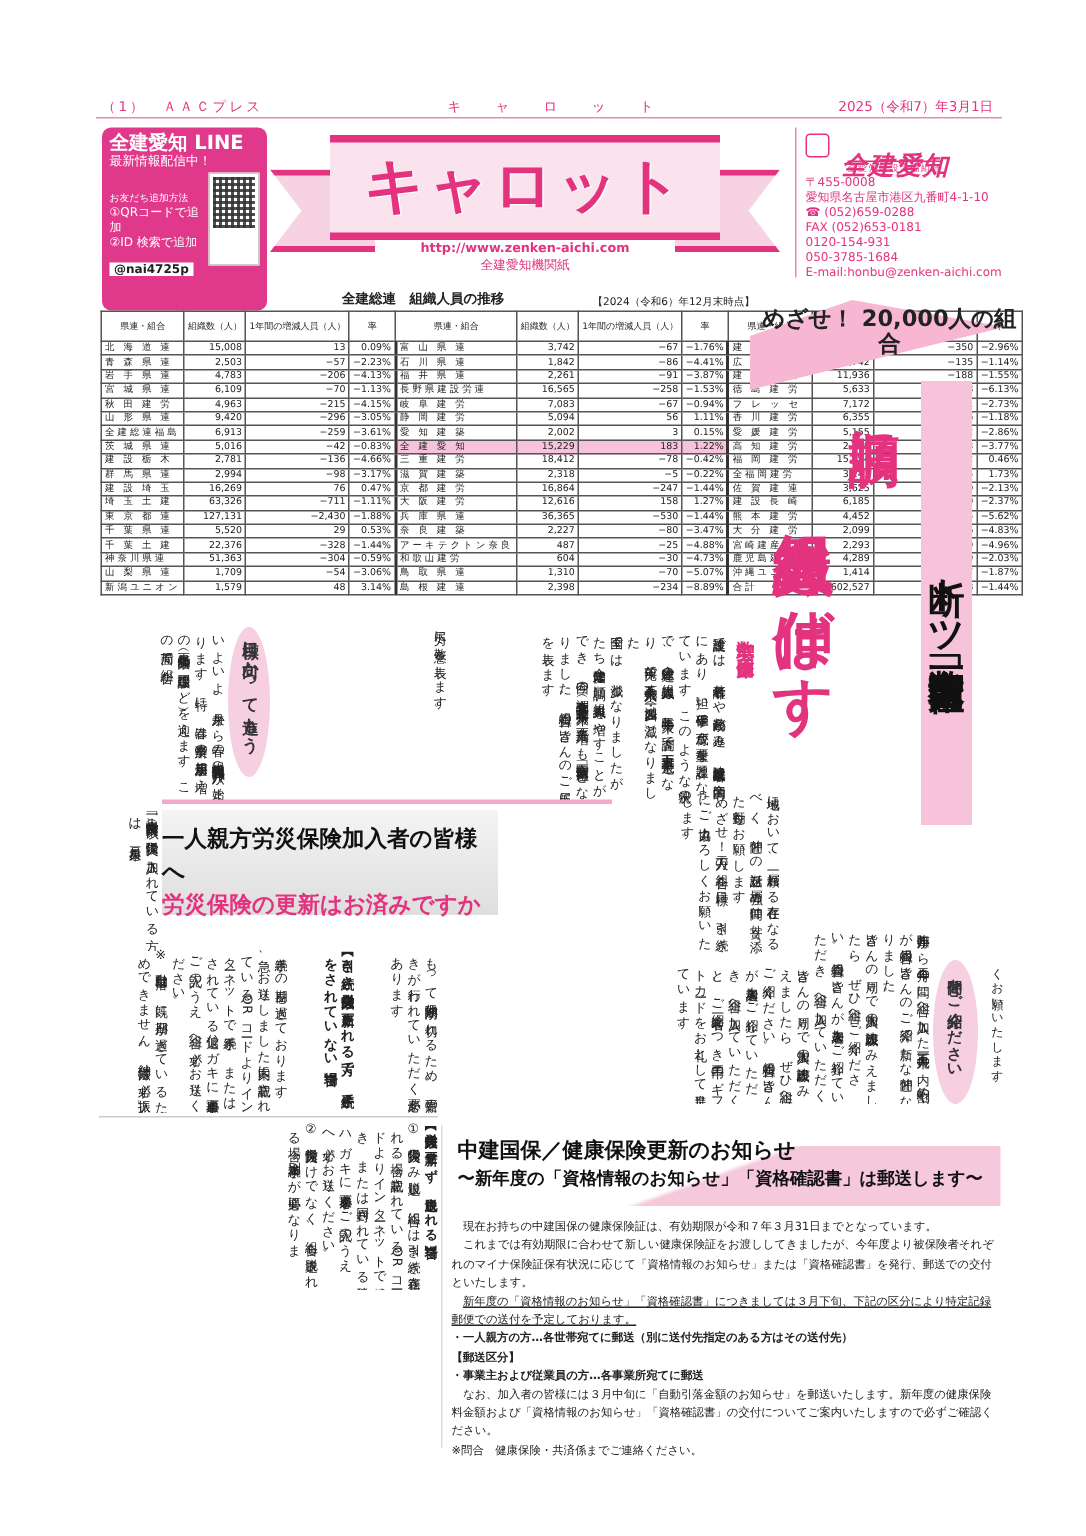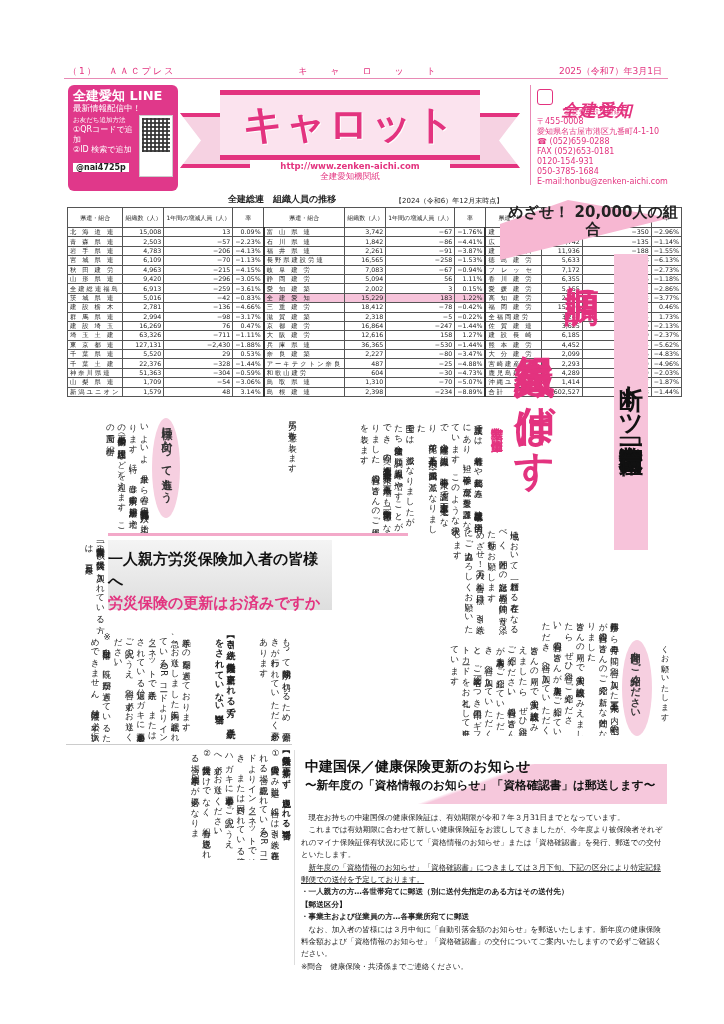--- a/index.html
+++ b/index.html
@@ -1,24 +1,24 @@
 <!DOCTYPE html>
 <html><head>
 <meta charset="utf-8">
 <style>
 *{box-sizing:border-box;margin:0;padding:0}
 body{width:724px;height:1024px;background:#fff;font-family:"DejaVu Sans",sans-serif;color:#222;position:relative;overflow:hidden}
 .topline{position:absolute;left:64px;top:65px;width:604px;height:14px;font-size:9px;color:#e3337f;border-bottom:1px solid #e88ab5}
 .topline .l{position:absolute;left:4px;top:0;letter-spacing:2px}
 .topline .c{position:absolute;left:12px;right:0;text-align:center;letter-spacing:10px;top:0}
 .topline .r{position:absolute;right:6px;top:0}
-.line-box{position:absolute;left:68px;top:85px;width:110px;height:106px;background:#e0388a;border-radius:6px;color:#fff;padding:3px 5px}
+.line-box{position:absolute;left:68px;top:85px;width:110px;height:122px;background:#e0388a;border-radius:6px;color:#fff;padding:3px 5px}
 .line-box .t1{font-size:13px;font-weight:bold;line-height:15px}
 .line-box .t2{font-size:8.5px;line-height:11px}
-.line-box .t3{font-size:6.5px;line-height:9px;margin-top:2px}
+.line-box .t3{font-size:6.5px;line-height:9px;margin-top:14px}
 .line-box .t4{font-size:8px;line-height:10px}
 .line-box .id{display:inline-block;background:#fff;color:#222;font-size:8px;font-weight:bold;padding:0 3px;margin-top:2px}
 .qr{position:absolute;right:5px;top:30px;width:34px;height:62px;background:#fff;border:1px solid #ccc;padding:2px}
 .qr .code{width:28px;height:34px;background:repeating-linear-gradient(90deg,#222 0 2px,#fff 2px 4px),repeating-linear-gradient(0deg,#222 0 2px,#fff 2px 4px);background-blend-mode:multiply;opacity:.8}
 .banner{position:absolute;left:180px;top:85px;width:340px;height:100px}
 .banner .wing-l{position:absolute;left:0;top:28px;width:70px;height:55px;background:#f6d2e2;clip-path:polygon(0 0,100% 0,100% 100%,0 100%,30% 50%);border-top:4px solid #e3337f;border-bottom:4px solid #e3337f}
 .banner .wing-r{position:absolute;right:0;top:28px;width:70px;height:55px;background:#f6d2e2;clip-path:polygon(0 0,100% 0,70% 50%,100% 100%,0 100%);border-top:4px solid #e3337f;border-bottom:4px solid #e3337f}
 .banner .main{position:absolute;left:40px;top:5px;width:260px;height:70px;background:#fbe3ee;border-top:5px solid #e3337f;border-bottom:5px solid #e3337f;text-align:center}
 .banner .title{font-size:40px;font-weight:bold;color:#e3337f;letter-spacing:2px;line-height:58px;text-shadow:1px 1px 0 #fff}
 .banner .url{position:absolute;left:0;right:0;top:76px;text-align:center;font-size:8.5px;color:#e3337f;font-weight:bold}

